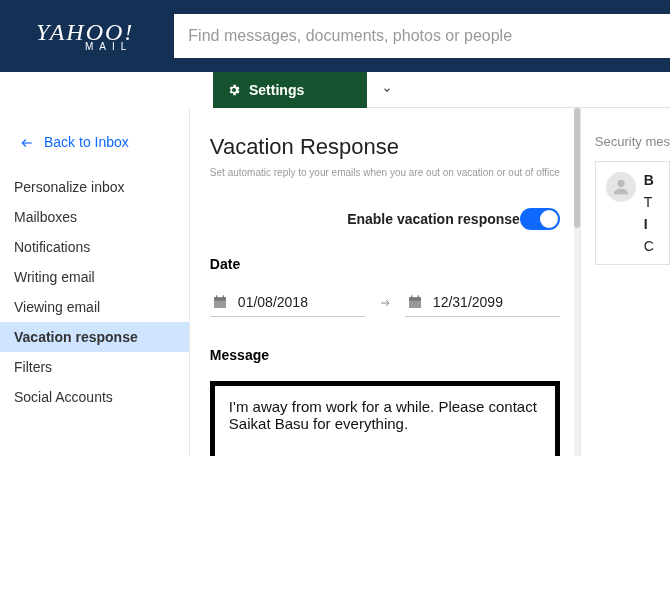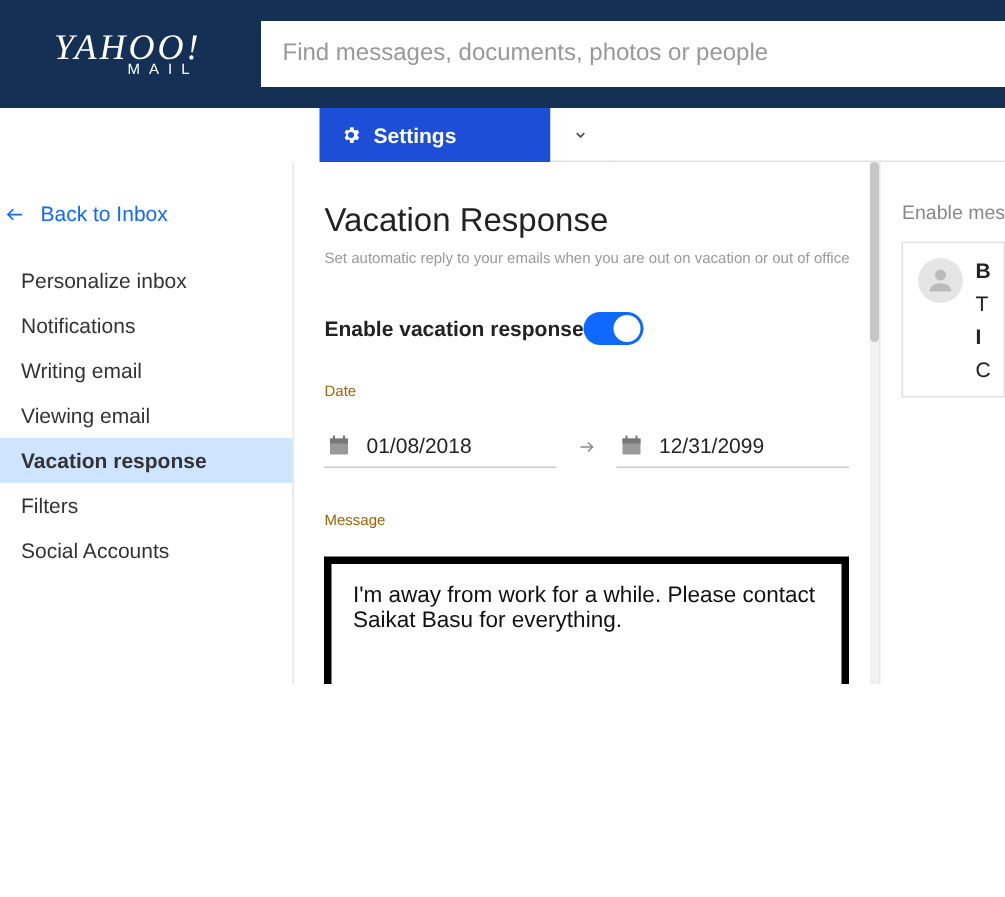--- a/index.html
+++ b/index.html
@@ -7,41 +7,41 @@
 .header{height:72px;background:#143055;display:flex;align-items:center;padding-left:36px}
 .logo{color:#fff;line-height:1}
 .logo-top{font-family:Georgia,serif;font-style:italic;font-size:24px;letter-spacing:2px}
 .logo-top .bang{color:#fff}
 .logo-bottom{font-size:10px;letter-spacing:6px;text-align:right;margin-top:-2px;margin-right:2px}
 .search{flex:1;margin-left:40px}
 .search input{width:100%;height:44px;border:none;padding:0 14px;font-size:16px;color:#777}
 .search input::placeholder{color:#999}
 .subheader{height:36px;display:flex}
 .subheader-left{width:213px;background:#fff}
-.subheader-settings{width:140px;background:#1d4ed8;color:#fff;display:flex;align-items:center;padding-left:14px;font-size:14px;font-weight:600}
+.subheader-settings{width:140px;background:#14532d;color:#fff;display:flex;align-items:center;padding-left:14px;font-size:14px;font-weight:600}
 .subheader-settings svg{margin-right:8px}
 .subheader-caret{width:40px;background:#fff;border-bottom:1px solid #e1e1e1;display:flex;align-items:center;justify-content:center;color:#555}
 .subheader-rest{flex:1;background:#fff;border-bottom:1px solid #e1e1e1}
 .body{display:flex;height:490px}
 .sidebar{width:213px;border-right:1px solid #e6e6e6;padding-top:20px}
-.back{display:flex;align-items:flex-end;color:#0f69ff;padding:6px 12px 22px 3px;font-size:14px;cursor:pointer}
+.back{display:flex;align-items:flex-end;color:#0f69ff;padding:6px 12px 22px 20px;font-size:14px;cursor:pointer}
 .back svg{margin-right:10px}
 .nav-item{padding:7px 14px;font-size:14px;color:#333;cursor:pointer}
 .nav-item.active{background:#cfe5ff;font-weight:700}
 .main{flex:1;display:flex;position:relative}
 .settings-pane{width:350px;padding:26px 20px 0 20px;position:relative}
 .scrollbar{position:absolute;right:0;top:0;bottom:0;width:6px;background:#f1f1f1}
 .scrollbar-thumb{position:absolute;top:0;left:0;right:0;height:120px;background:#c6c6c6;border-radius:3px}
 h1.title{margin:0 0 6px 0;font-size:22px;font-weight:400;color:#222}
 .subtitle{font-size:10px;color:#9a9a9a;line-height:1.4;margin-bottom:28px}
-.row-toggle{display:flex;align-items:center;justify-content:flex-start;margin-bottom:26px}
+.row-toggle{display:flex;align-items:center;justify-content:flex-end;margin-bottom:26px}
 .label{font-size:14px;font-weight:700;color:#222}
 .toggle{width:40px;height:22px;background:#0f69ff;border-radius:11px;position:relative;cursor:pointer}
 .toggle-knob{position:absolute;right:2px;top:2px;width:18px;height:18px;border-radius:50%;background:#fff}
-.section-label{font-size:10px;font-weight:400;color:#a16207;margin-bottom:18px}
+.section-label{font-size:14px;font-weight:700;color:#000000;margin-bottom:18px}
 .date-row{display:flex;align-items:center;gap:6px;margin-bottom:30px}
 .date-field{flex:1;display:flex;align-items:center;border-bottom:1px solid #c9c9c9;padding:4px 2px 6px 2px;cursor:pointer}
 .date-field svg{margin-right:10px;color:#888}
 .date-text{font-size:14px;color:#222}
 .arrow-between{color:#888;padding:0 6px}
 .editor{border:5px solid #000000}
 .editor-content{padding:12px 14px;min-height:110px;font-family:Arial,sans-serif;font-size:15px;color:#111}
 .editor-toolbar{border-top:1px solid #e1e1e1;height:38px;display:flex;align-items:center;padding:0 10px;gap:18px;color:#444}
 .tb-btn{cursor:pointer;display:flex;align-items:center;justify-content:center;width:20px;height:20px}
 .tb-bold{font-weight:800;font-family:Georgia,serif;font-size:16px}
@@ -90,20 +90,21 @@
     <div class="sidebar">
       <div class="back">
         <svg width="14" height="14" viewBox="0 0 24 24" fill="none" stroke="#0f69ff" stroke-width="2">
             <line x1="20" y1="12" x2="4" y2="12"></line>
             <polyline points="10 18 4 12 10 6"></polyline>
           </svg>
         <span>Back to Inbox</span>
       </div>
       <div id="nav">
           <div class="nav-item">Personalize inbox</div>
+          <div class="nav-item">Mailboxes</div>
           <div class="nav-item">Notifications</div>
           <div class="nav-item">Writing email</div>
           <div class="nav-item">Viewing email</div>
           <div class="nav-item active">Vacation response</div>
           <div class="nav-item">Filters</div>
           <div class="nav-item">Social Accounts</div>
         </div>
     </div>
 
     <div class="main">
@@ -178,21 +179,21 @@
             </div>
           </div>
         </div>
 
         <div class="scrollbar">
           <div class="scrollbar-thumb"></div>
         </div>
       </div>
 
       <div class="preview">
-        <div class="preview-title">Enable mes</div>
+        <div class="preview-title">Security mes</div>
         <div class="preview-card">
           <div class="avatar">
             <svg width="22" height="22" viewBox="0 0 24 24" fill="#bbb">
                 <circle cx="12" cy="8" r="4"></circle>
                 <path d="M4 20c0-4 4-6 8-6s8 2 8 6"></path>
               </svg>
           </div>
           <div class="preview-lines">
             <span class="b">B</span>
             <span>T</span>

